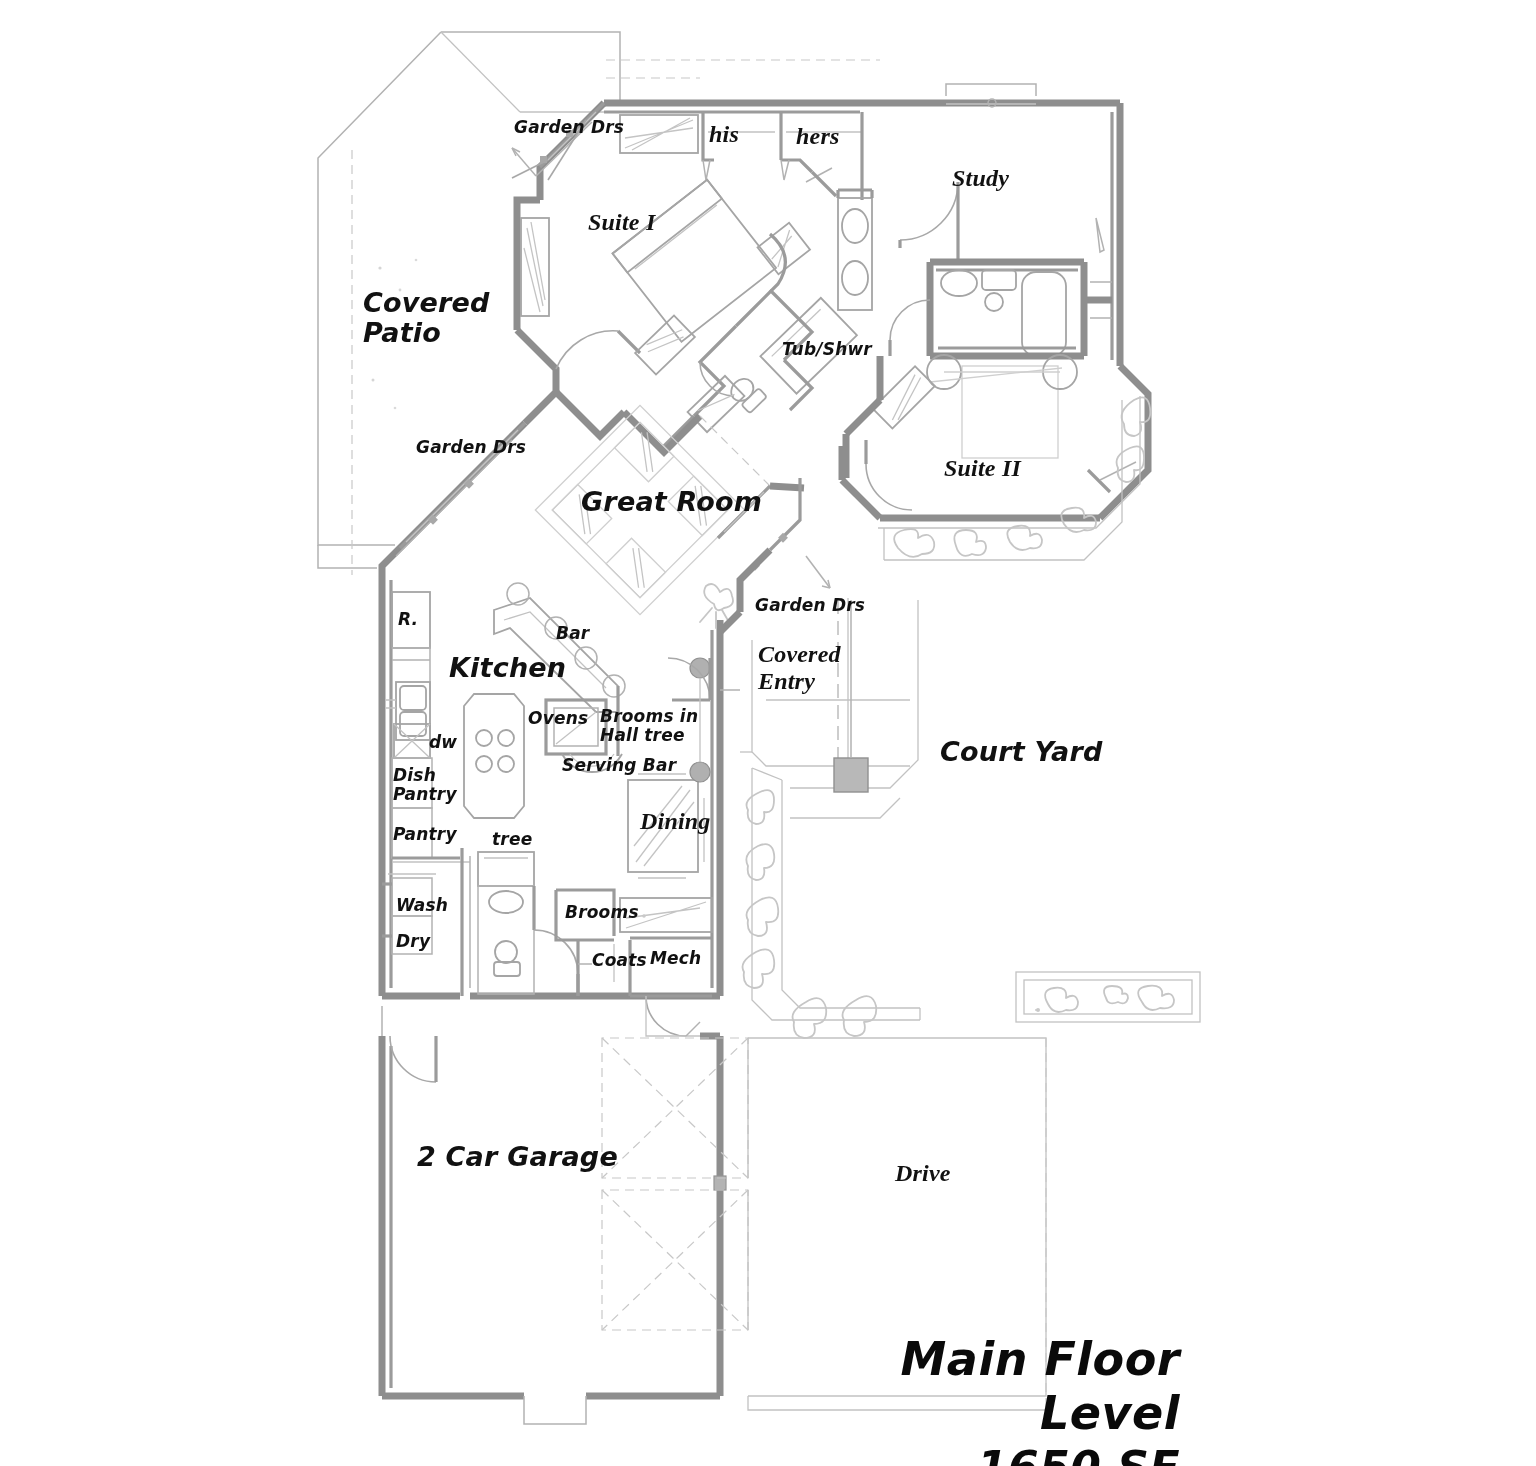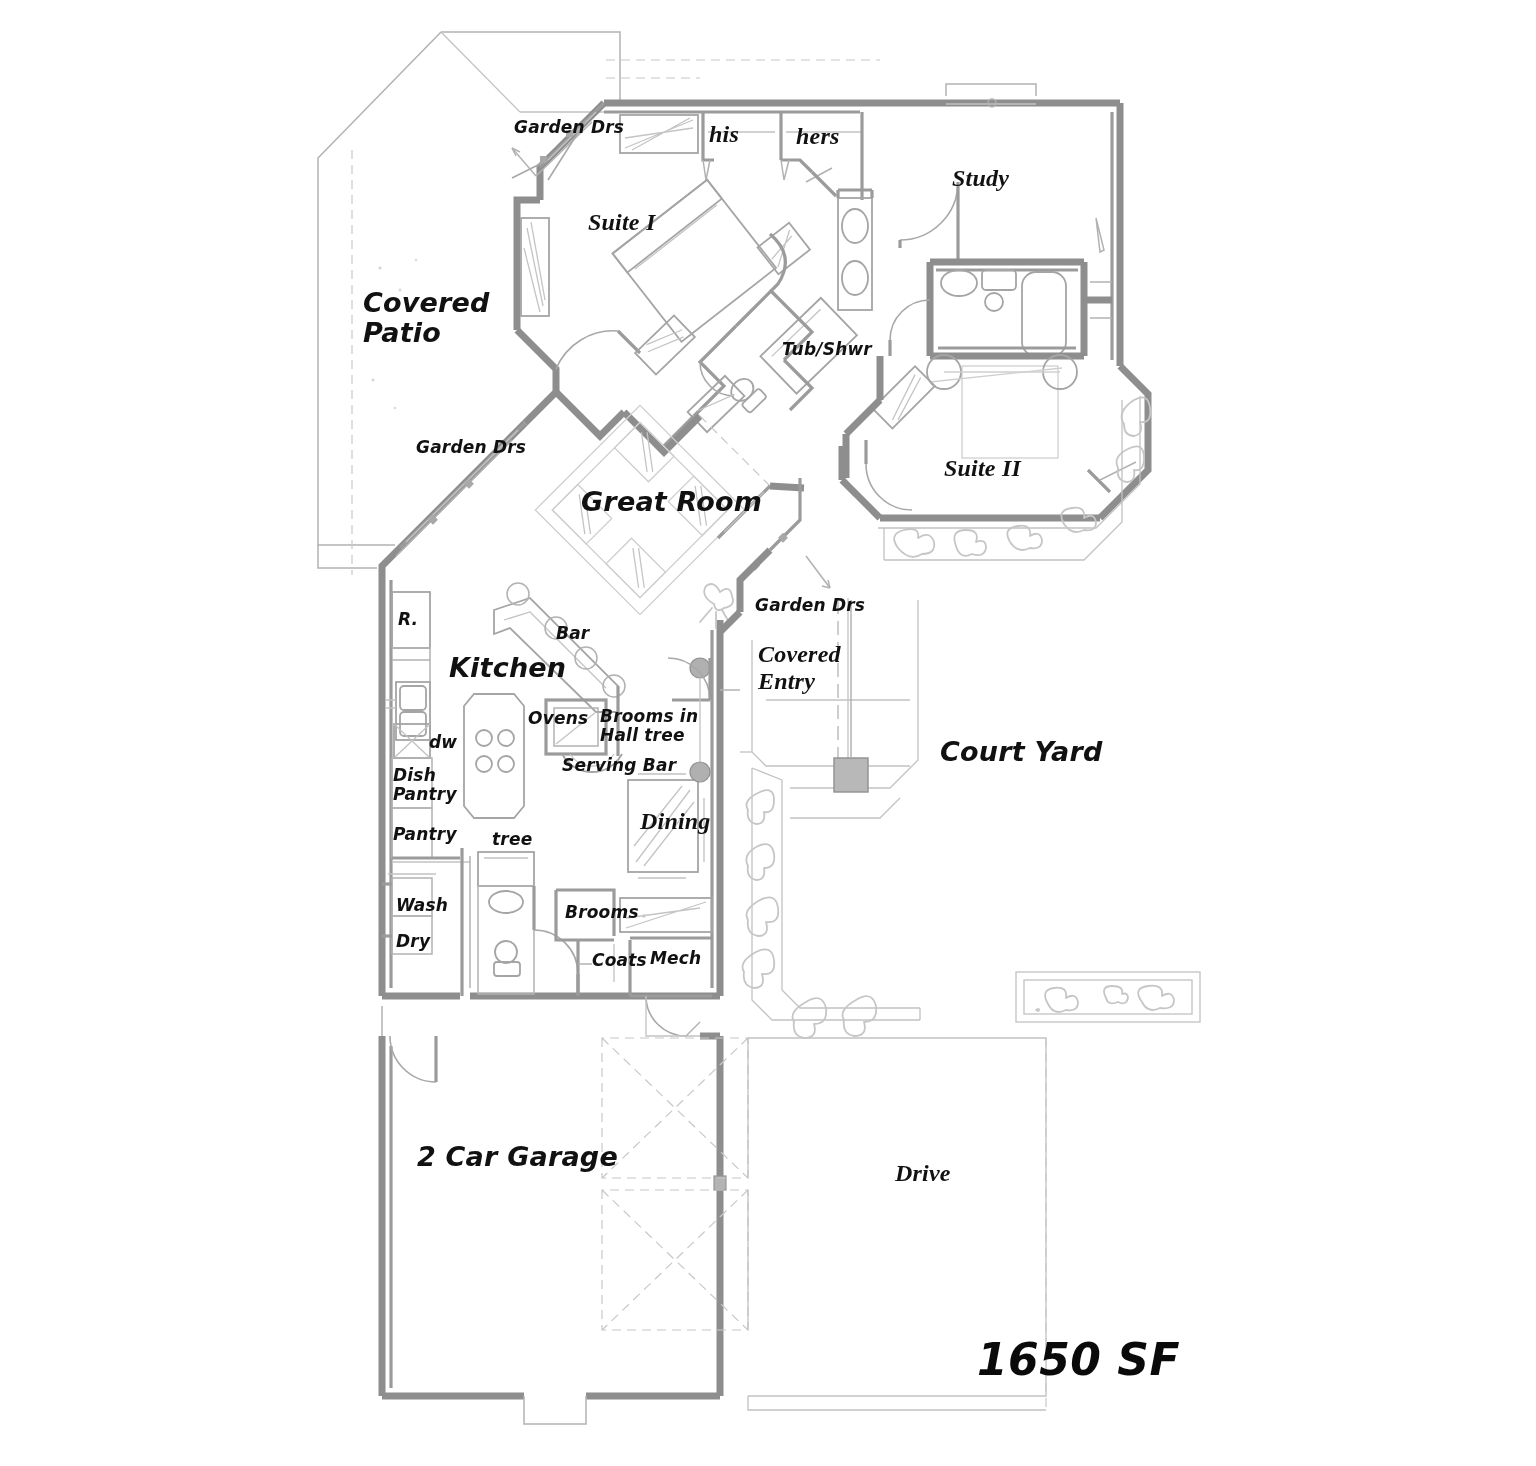--- a/index.html
+++ b/index.html
@@ -574,16 +574,17 @@
       <div class="lbl tiny" style="left: 600px; top: 707px;">Brooms in
 Hall tree</div>
       <div class="lbl tiny" style="left: 562px; top: 756px;">Serving Bar</div>
       <div class="lbl small" style="left: 492px; top: 830px;">tree</div>
       <div class="lbl tiny" style="left: 565px; top: 903px;">Brooms</div>
       <div class="lbl tiny" style="left: 592px; top: 951px;">Coats</div>
       <div class="lbl small" style="left: 650px; top: 949px;">Mech</div>
     </div>
 
   <div class="title-block" style="left: 820px; top: 1332px; width: 360px;">
+    <div class="title-main">Main Floor Level</div>
     <div class="title-sub">1650 SF</div>
   </div>
 
 </div>
 
 </body></html>

